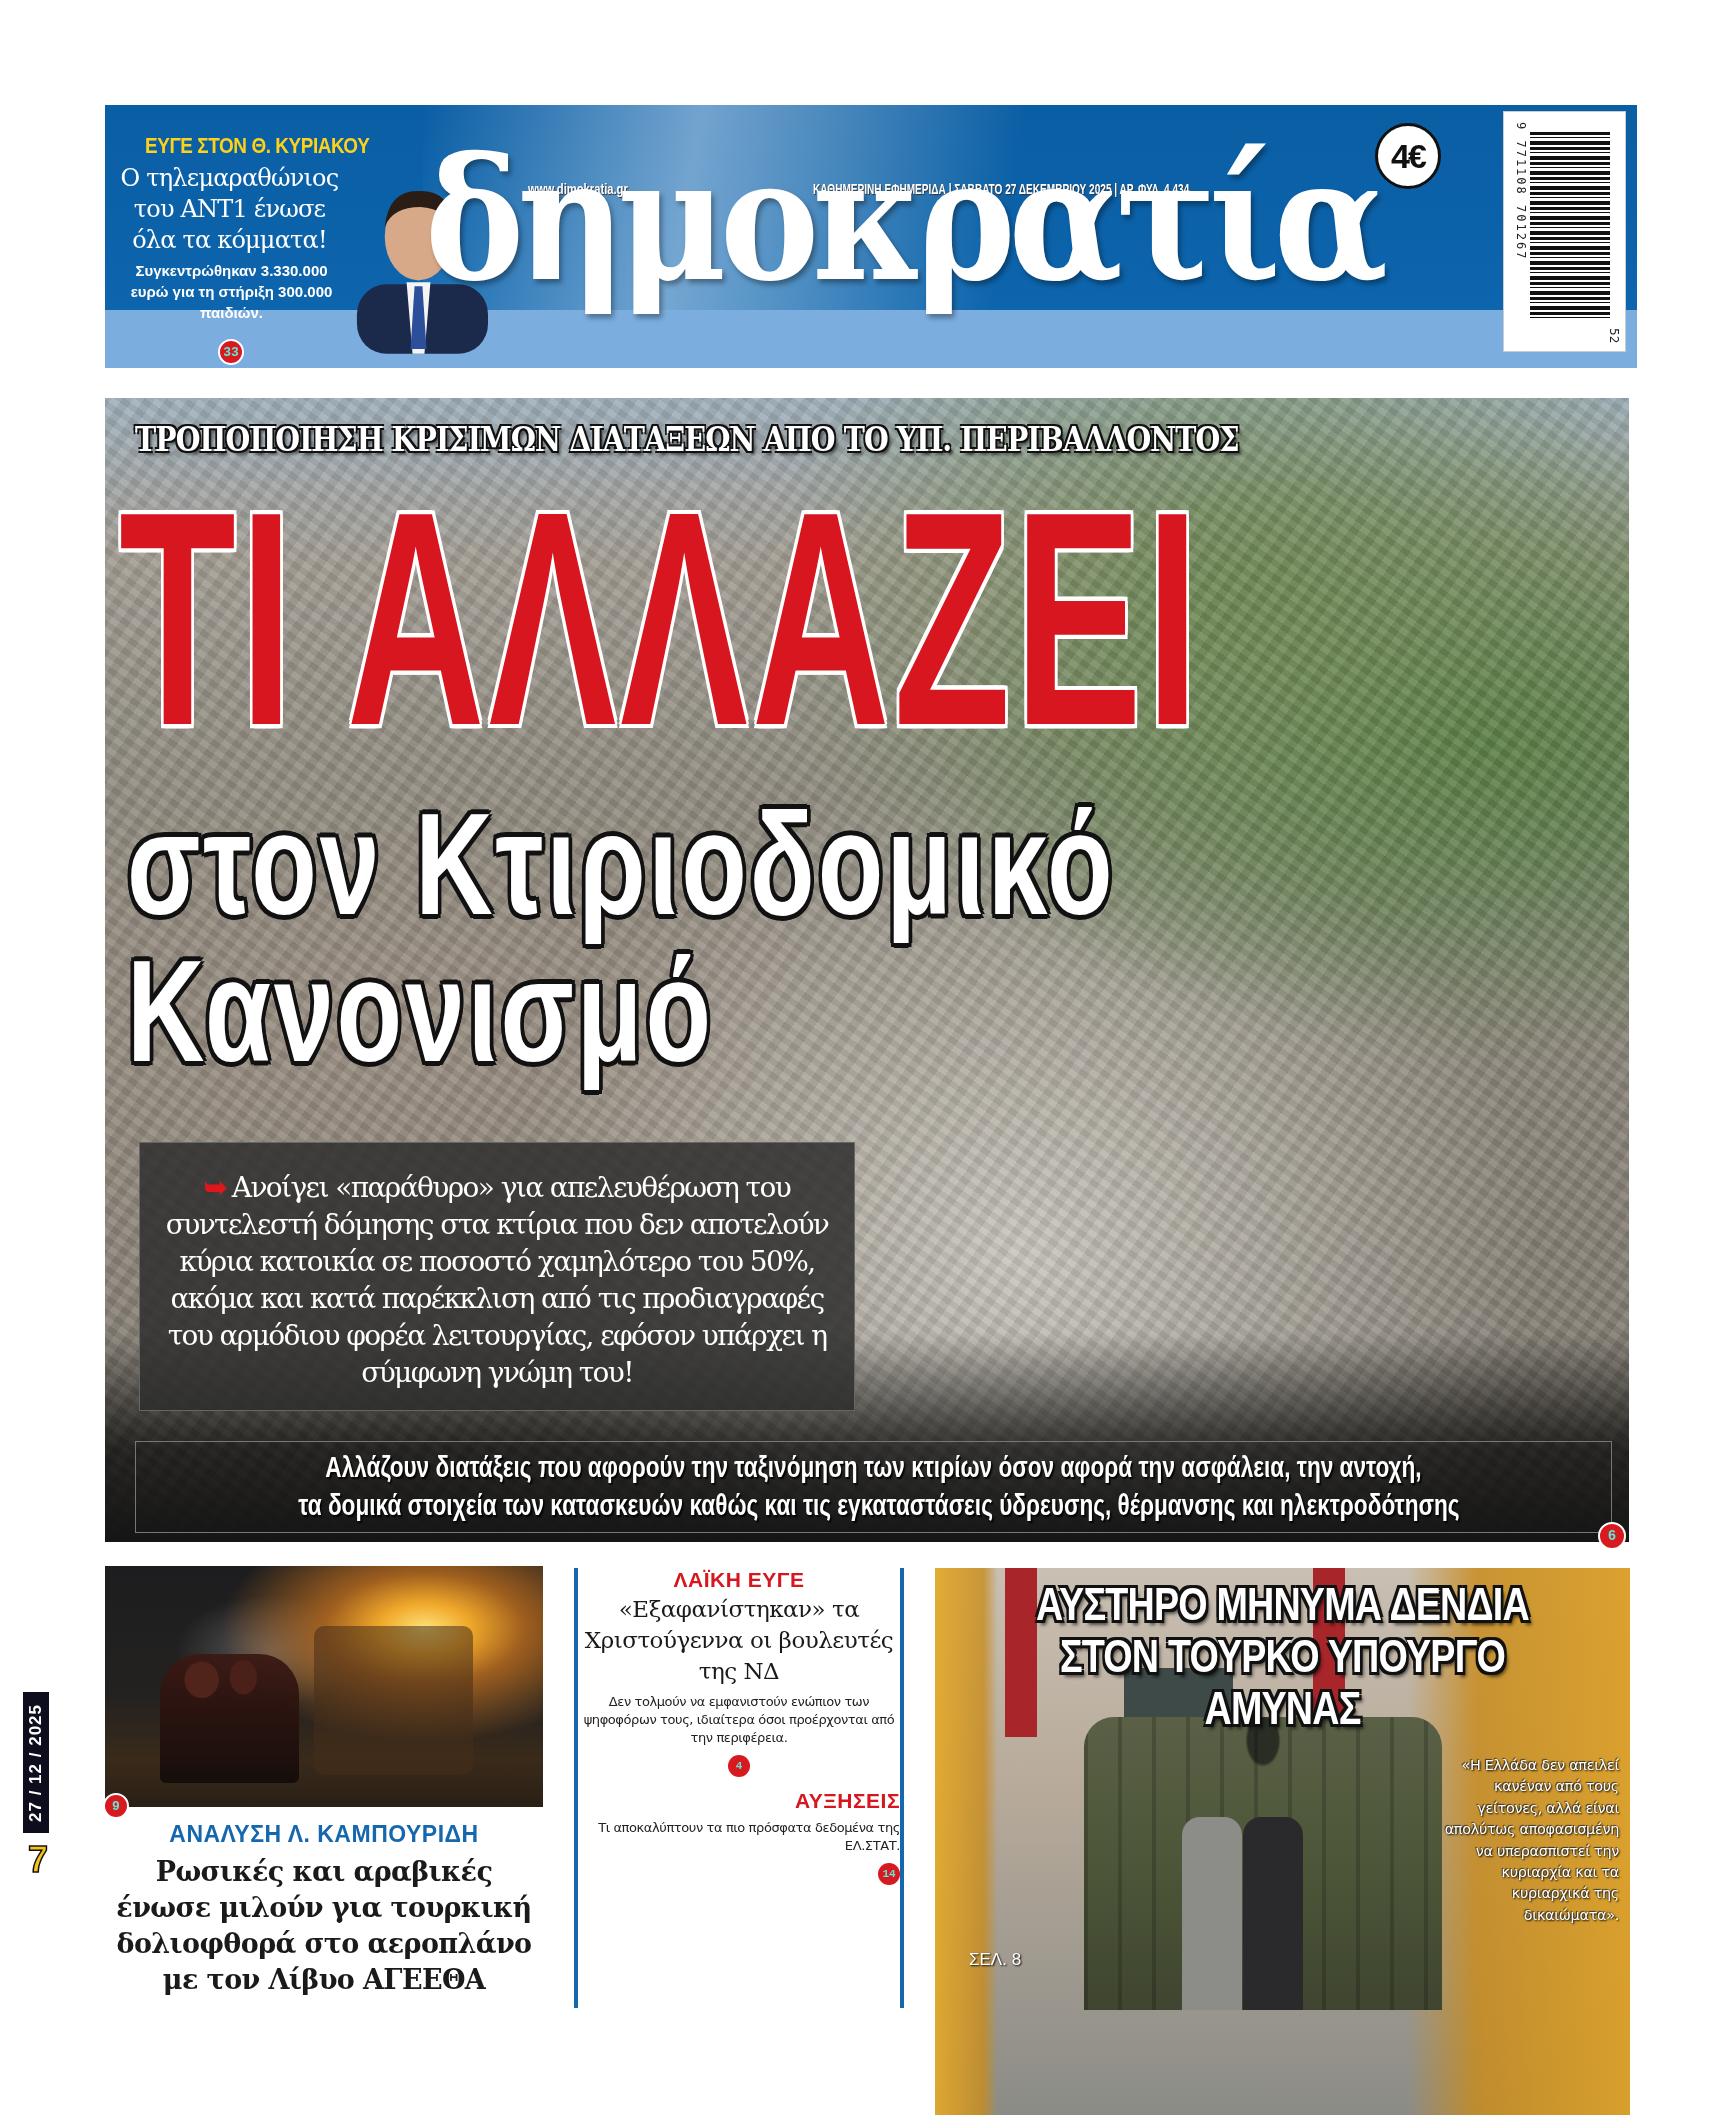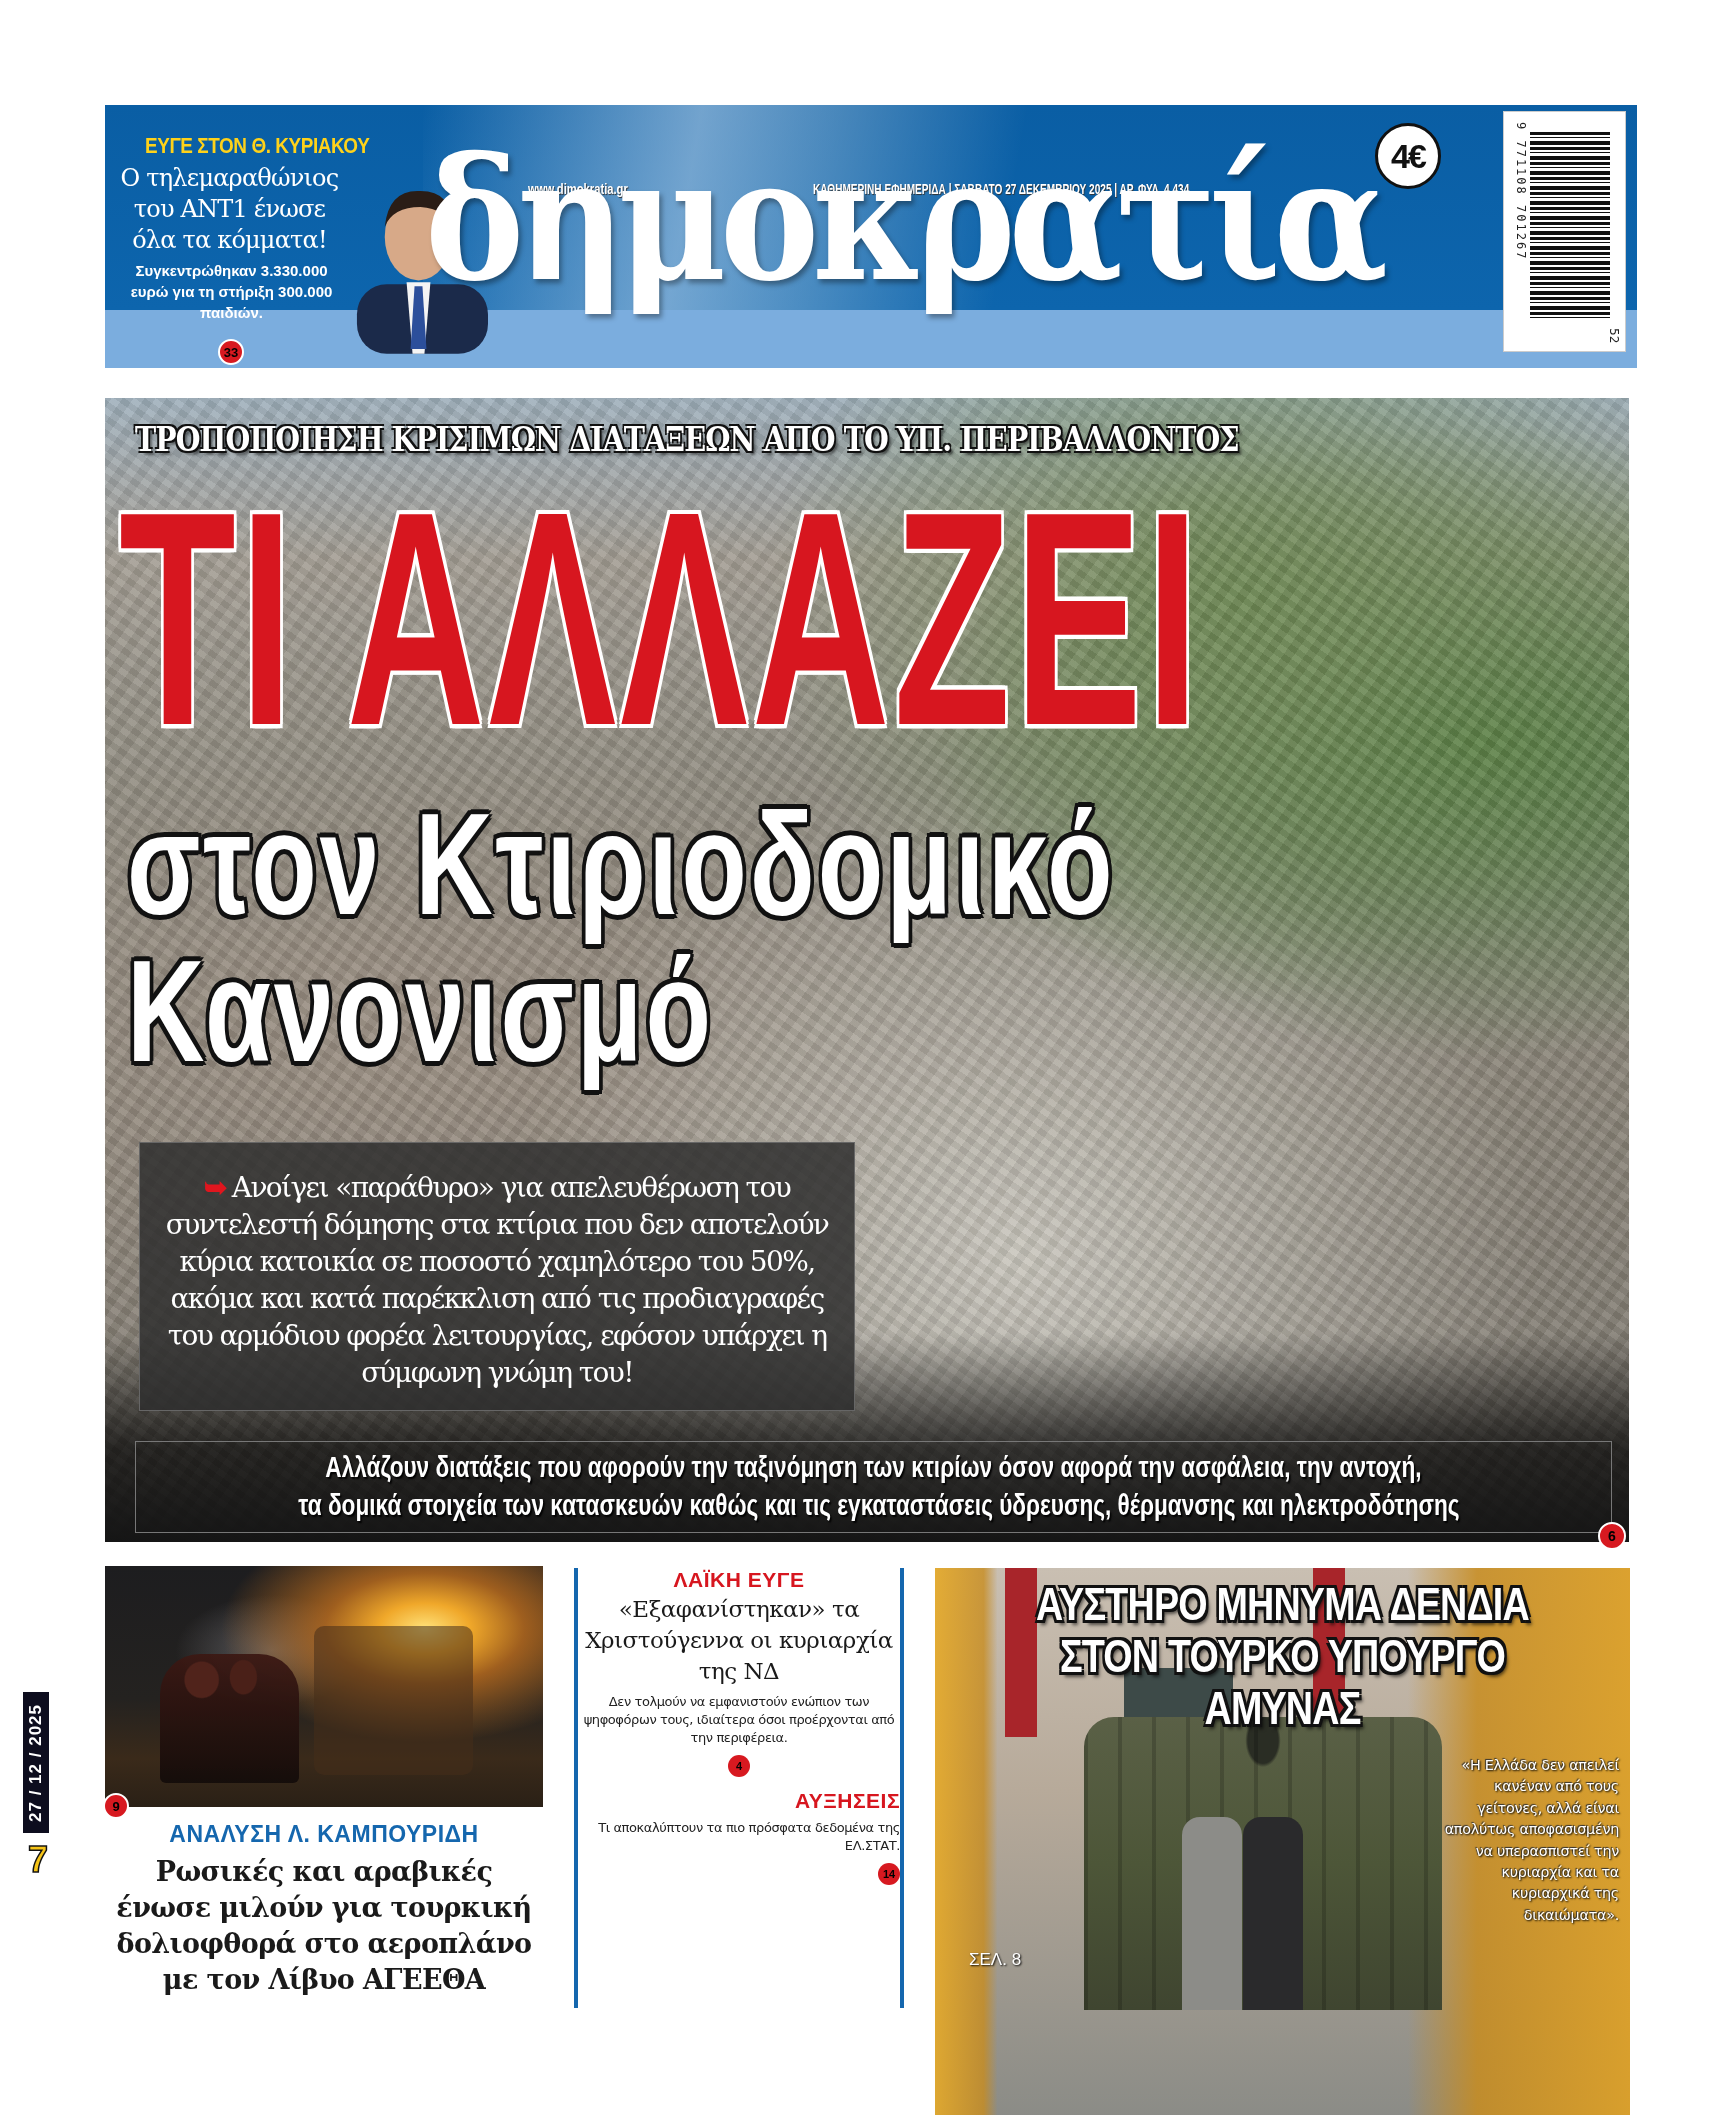--- a/index.html
+++ b/index.html
@@ -33,22 +33,22 @@
   }
   .promo-sub {
     position: absolute; left: 14px; top: 155px; width: 225px;
     font-family: "Liberation Sans", sans-serif; font-weight: bold; font-size: 15px; line-height: 21px; color: #fff;
   }
   .portrait {
     position: absolute; left: 244px; top: 70px; width: 139px; height: 179px;
   }
   .page-badge {
     display: inline-flex; align-items: center; justify-content: center;
-    background: #d71920; color: #000000; border: 2px solid #fff; border-radius: 50%;
-    font-family: Liberation Sans, sans-serif; font-weight: bold;
+    background: #d71920; color: #5eead4; border: 2px solid #fff; border-radius: 50%;
+    font-family: Liberation Mono, monospace; font-weight: bold;
   }
   .promo-badge { position: absolute; left: 113px; top: 234px; width: 26px; height: 26px; font-size: 13px; }
 
   .url { position: absolute; left: 423px; top: 76px; font-family: "Liberation Sans", sans-serif; font-weight: bold; font-size: 14px; color: #fff; transform: scaleX(.8); transform-origin: left; text-shadow: 1px 1px 1px #333; }
   .dateline {
     position: absolute; left: 708px; top: 76px; font-family: "Liberation Sans", sans-serif; font-weight: bold;
     font-size: 14px; color: #fff; white-space: nowrap; transform: scaleX(.72); transform-origin: left; text-shadow: 1px 1px 1px #333;
   }
   .logo {
     position: absolute; left: 320px; top: 30px;
@@ -262,21 +262,21 @@
     <div class="tractor"></div>
   </div>
   <span class="page-badge photo-badge">9</span>
   <div class="kicker">ΑΝΑΛΥΣΗ Λ. ΚΑΜΠΟΥΡΙΔΗ</div>
   <div class="headline">Ρωσικές και αραβικές ένωσε μιλούν για τουρκική δολιοφθορά στο αεροπλάνο με τον Λίβυο ΑΓΕΕΘΑ</div>
 </article>
 
 <div class="mid-col">
   <article class="item">
     <div class="kicker">ΛΑΪΚΗ ΕΥΓΕ</div>
-    <div class="headline">«Εξαφανίστηκαν» τα Χριστούγεννα οι κυριαρχία της ΝΔ</div>
+    <div class="headline">«Εξαφανίστηκαν» τα Χριστούγεννα οι βουλευτές της ΝΔ</div>
     <div class="deck">Δεν τολμούν να εμφανιστούν ενώπιον των ψηφοφόρων τους, ιδιαίτερα όσοι προέρχονται από την περιφέρεια.</div>
     <div class="page-badge">4</div>
   </article>
   <article class="item">
     <div class="kicker">ΑΥΞΗΣΕΙΣ</div>
     <div class="deck">Τι αποκαλύπτουν τα πιο πρόσφατα δεδομένα της ΕΛ.ΣΤΑΤ.</div>
     <div class="page-badge">14</div>
   </article>
 </div>
 

